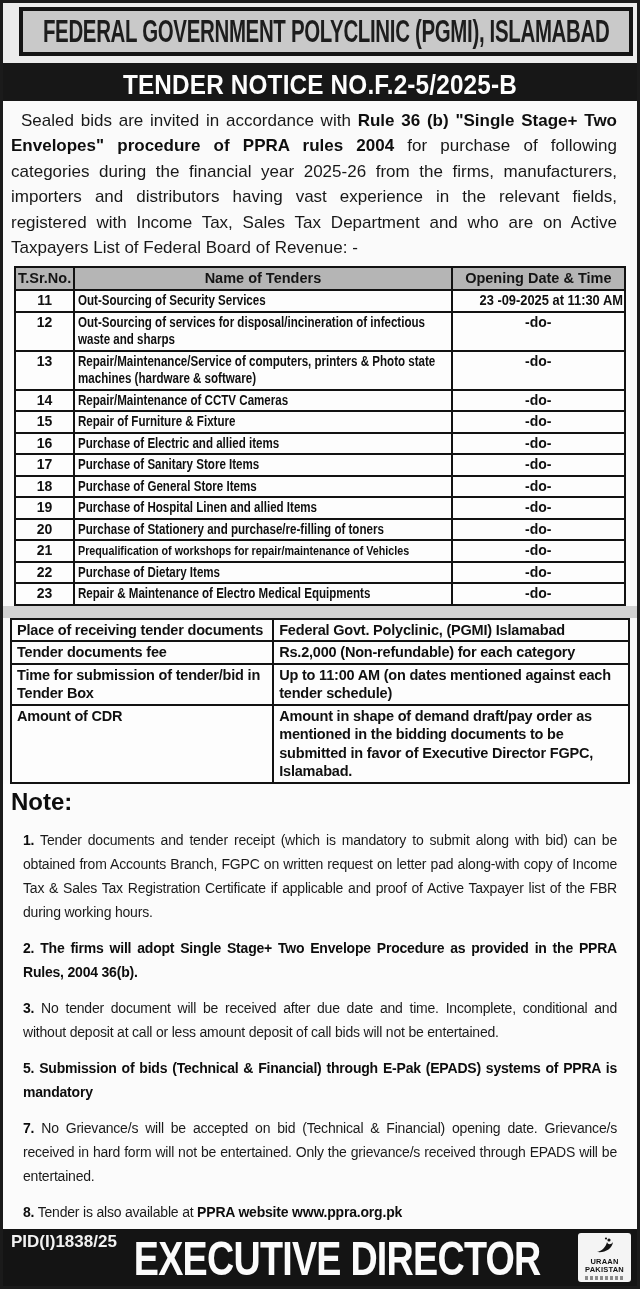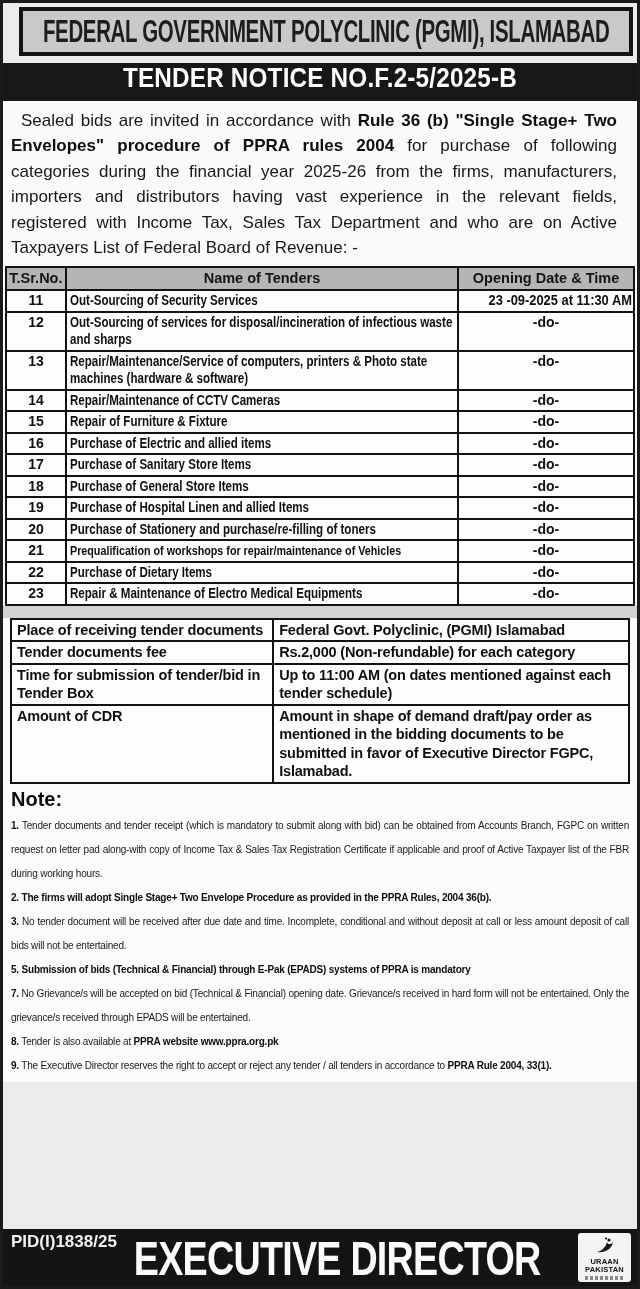--- a/index.html
+++ b/index.html
@@ -14,34 +14,34 @@
     margin:4px 4px 0 16px; height:49px; background:#c9c9c9;
     border:4px solid #141414; display:flex; align-items:center; justify-content:center;
   }
   .masthead .ttl{
     display:inline-block; white-space:nowrap; font-weight:bold; font-size:31px;
     color:#1d1d1d; transform:scaleX(.66); transform-origin:center; letter-spacing:-.5px;
   }
   
   .notice-bar{
     margin-top:7px; height:38px; background:#171717;
-    display:flex; align-items:flex-start; justify-content:center;
+    display:flex; align-items:flex-end; justify-content:center;
   }
   .notice-bar .ttl{
     display:inline-block; white-space:nowrap; font-weight:bold; font-size:27px;
     color:#fdfdfd; transform:scaleX(.9); letter-spacing:.2px;
   }
   
   .intro{
     background:#fafafa; padding:7px 20px 6px 8px; text-align:justify;
     font-size:17px; line-height:25.4px; color:#181818; text-indent:10px;
   }
   .intro b{ color:#0e0e0e; }
   
-  .t1wrap{ padding:0 2px; background:#fafafa; }
+  .t1wrap{ padding:0 11px; background:#fafafa; }
   table{ border-collapse:collapse; width:100%; background:#fdfdfd; }
   .t1 td,.t1 th{ border:2px solid #121212; vertical-align:top; }
   .t1 th{
     background:#b5b5b5; font-size:14.5px; font-weight:bold; color:#141414;
     padding:2px 2px; line-height:17px; text-align:center;
   }
   .t1 td{ padding:1px 3px; line-height:17.5px; }
   .t1 .sr{ text-align:center; font-weight:bold; font-size:14px; width:58px; color:#101010;}
   .t1 .nm{ width:388px; }
   .t1 .nm .ct{
@@ -56,23 +56,23 @@
   
   .gap{ height:12px; background:#d2d2d2; }
   .t2wrap{ padding:0 7px; background:#fafafa; }
   .t2 td{ border:2px solid #121212; vertical-align:top; padding:1px 5px;
           font-weight:bold; font-size:14.5px; line-height:18.5px; color:#101010;
           letter-spacing:-.2px;}
   .t2 .lbl{ width:263px;margin-top:24px; }
   .t2 .val{ width:357px; }
   
   .notes{ background:#fbfbfb; padding:3px 8px 4px 8px; }
-  .notes h2{ font-size:20px; color:#0d0d0d; margin:1px 0 3px 0; }
-  .note{ font-size:10px; line-height:24px; text-align:justify; color:#1a1a1a;
-         letter-spacing:-.2px; margin:0; }
+  .notes h2{ font-size:24px; color:#0d0d0d; margin:1px 0 3px 0; }
+  .note{ font-size:14px; line-height:24px; text-align:justify; color:#1a1a1a;
+         letter-spacing:-.2px; margin:12px; }
   .note b{ color:#0d0d0d; }
   
   .footer{ position:absolute; left:0; right:0; bottom:0; height:57px; background:#141414; }
   .pid{ position:absolute; left:8px; top:3px; color:#f2f2f2; font-weight:bold; font-size:17px; }
   .sig{ position:absolute; left:0; right:0; top:0; bottom:0;
         display:flex; align-items:center; justify-content:center; padding-left:34px; }
   .sig span{ display:inline-block; white-space:nowrap; font-weight:bold; font-size:49px;
              color:#fbfbfb; transform:scaleX(.77); letter-spacing:-1px; }
   .logo{ position:absolute; right:6px; top:4px; width:53px; height:49px; background:#f4f4f4;
          border-radius:3px; display:flex; flex-direction:column; align-items:center;

